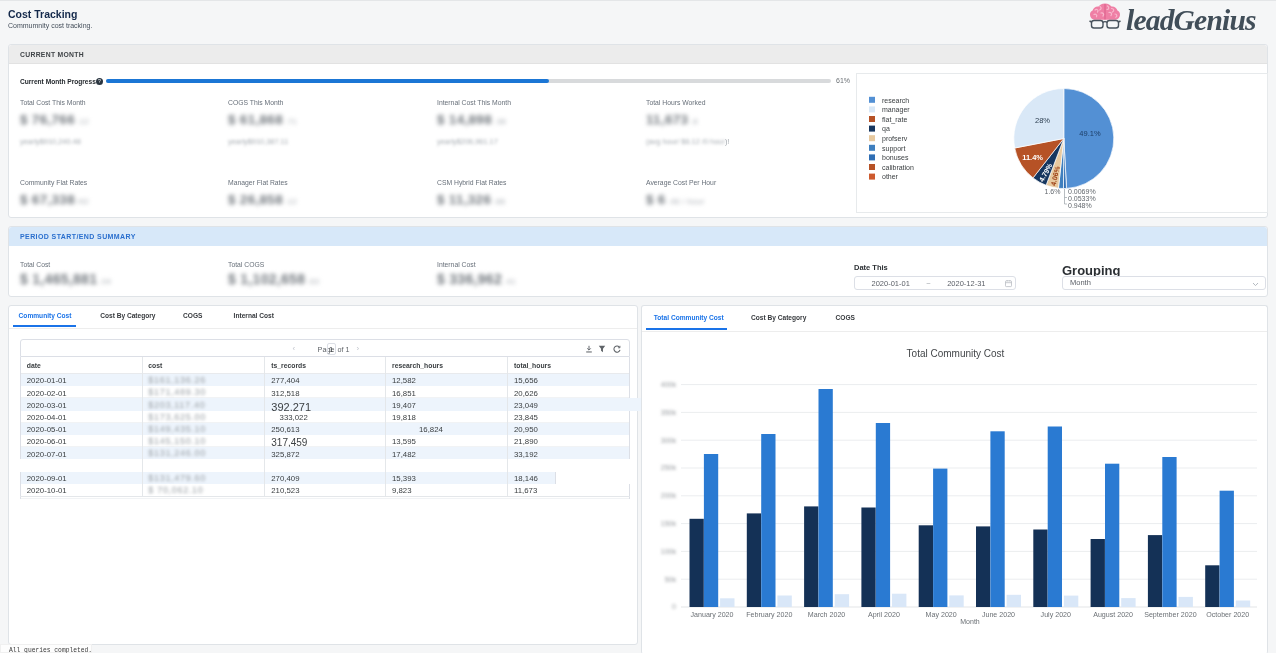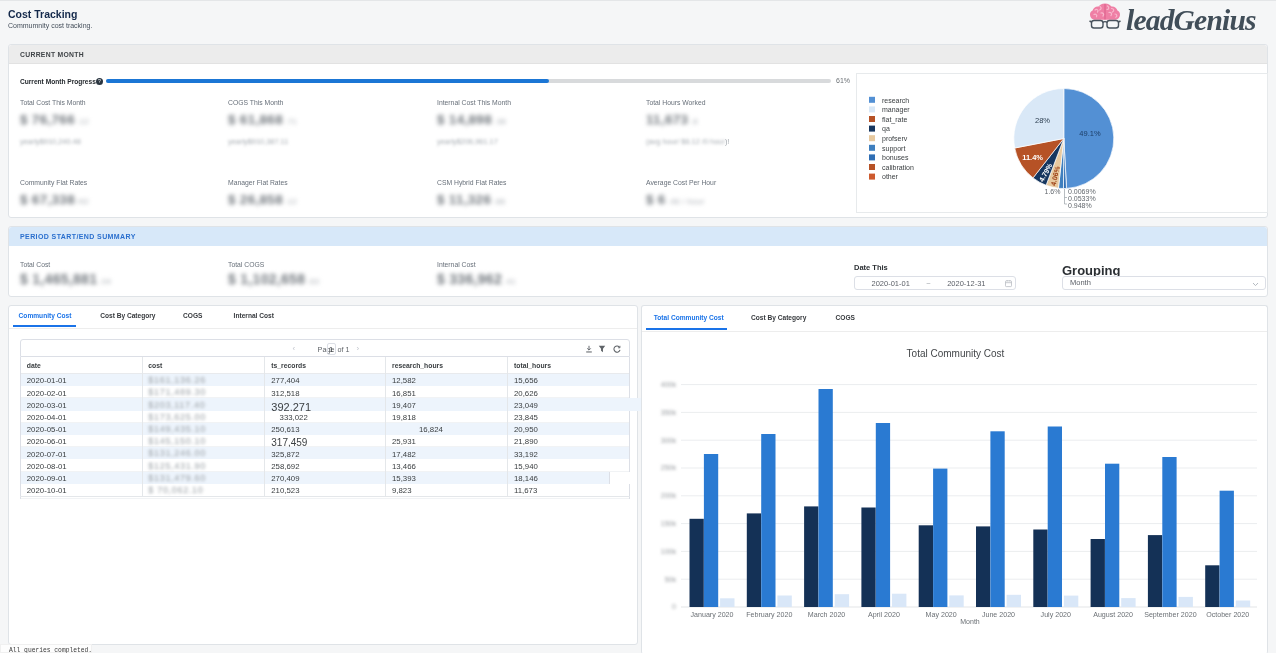--- a/index.html
+++ b/index.html
@@ -230,38 +230,31 @@
   <span class="" style="position:absolute;left:6.2px;top:2.4px;font-size:7.8px;color:#3c4043;">2020-05-01</span>
   <span class="blur12" style="position:absolute;left:127.7px;top:1.2px;font-size:9px;letter-spacing:0.7px;color:#9ba1a6;">$149,435.10</span>
   <span class="" style="position:absolute;left:250.7px;top:2.4px;font-size:7.8px;color:#3c4043;">250,613</span>
   <span class="" style="position:absolute;left:371.4px;top:2.4px;font-size:7.8px;color:#3c4043;margin-left:27px;">16,824</span>
   <span class="" style="position:absolute;left:493.4px;top:2.4px;font-size:7.8px;color:#3c4043;">20,950</span>
 </div>
 <div class="abs" style="left:10.6px;top:129.0px;width:610px;height:12.2px;background:#fff;border-left:1px solid #dcdfe6;border-right:1px solid #dcdfe6;box-shadow:inset 0 -1px 0 #f1f3f5;">
   <span class="" style="position:absolute;left:6.2px;top:2.4px;font-size:7.8px;color:#3c4043;">2020-06-01</span>
   <span class="blur12" style="position:absolute;left:127.7px;top:1.2px;font-size:9px;letter-spacing:0.7px;color:#9ba1a6;">$145,150.10</span>
   <span class="" style="position:absolute;left:250.7px;top:2.4px;font-size:10px;color:#3c4043;">317,459</span>
-  <span class="" style="position:absolute;left:371.4px;top:2.4px;font-size:7.8px;color:#3c4043;">25,931</span>
+  <span class="" style="position:absolute;left:371.4px;top:2.4px;font-size:7.8px;color:#3c4043;">13,595</span>
   <span class="" style="position:absolute;left:493.4px;top:2.4px;font-size:7.8px;color:#3c4043;">21,890</span>
 </div>
 <div class="abs" style="left:10.6px;top:141.2px;width:610px;height:12.2px;background:#edf4fc;border-left:1px solid #dcdfe6;border-right:1px solid #dcdfe6;">
   <span class="" style="position:absolute;left:6.2px;top:2.4px;font-size:7.8px;color:#3c4043;">2020-07-01</span>
   <span class="blur12" style="position:absolute;left:127.7px;top:1.2px;font-size:9px;letter-spacing:0.7px;color:#9ba1a6;">$131,246.00</span>
   <span class="" style="position:absolute;left:250.7px;top:2.4px;font-size:7.8px;color:#3c4043;">325,872</span>
   <span class="" style="position:absolute;left:371.4px;top:2.4px;font-size:7.8px;color:#3c4043;">17,482</span>
   <span class="" style="position:absolute;left:493.4px;top:2.4px;font-size:7.8px;color:#3c4043;">33,192</span>
 </div>
-<div class="abs" style="left:10.6px;top:153.4px;width:610px;height:12.2px;background:#fff;border-left:1px solid #dcdfe6;border-right:1px solid #dcdfe6;box-shadow:inset 0 -1px 0 #f1f3f5;">
-  <span class="" style="position:absolute;left:6.2px;top:2.4px;font-size:7.8px;color:#3c4043;">2020-08-01</span>
-  <span class="blur12" style="position:absolute;left:127.7px;top:1.2px;font-size:9px;letter-spacing:0.7px;color:#9ba1a6;">$125,431.90</span>
-  <span class="" style="position:absolute;left:250.7px;top:2.4px;font-size:7.8px;color:#3c4043;">258,692</span>
-  <span class="" style="position:absolute;left:371.4px;top:2.4px;font-size:7.8px;color:#3c4043;">13,466</span>
-  <span class="" style="position:absolute;left:493.4px;top:2.4px;font-size:7.8px;color:#3c4043;">15,940</span>
-</div>
-<div class="abs" style="left:10.6px;top:165.6px;width:590px;height:12.2px;background:#edf4fc;border-left:1px solid #dcdfe6;border-right:1px solid #dcdfe6;">
+<div class="abs" style="left:10.6px;top:165.6px;width:536px;height:12.2px;background:#edf4fc;border-left:1px solid #dcdfe6;border-right:1px solid #dcdfe6;">
   <span class="" style="position:absolute;left:6.2px;top:2.4px;font-size:7.8px;color:#3c4043;">2020-09-01</span>
   <span class="blur12" style="position:absolute;left:127.7px;top:1.2px;font-size:9px;letter-spacing:0.7px;color:#9ba1a6;">$131,479.60</span>
   <span class="" style="position:absolute;left:250.7px;top:2.4px;font-size:7.8px;color:#3c4043;">270,409</span>
   <span class="" style="position:absolute;left:371.4px;top:2.4px;font-size:7.8px;color:#3c4043;">15,393</span>
   <span class="" style="position:absolute;left:493.4px;top:2.4px;font-size:7.8px;color:#3c4043;">18,146</span>
 </div>
 <div class="abs" style="left:10.6px;top:177.8px;width:610px;height:15px;background:#fff;border-left:1px solid #dcdfe6;border-right:1px solid #dcdfe6;box-shadow:inset 0 -1px 0 #f1f3f5;">
   <span class="" style="position:absolute;left:6.2px;top:2.4px;font-size:7.8px;color:#3c4043;">2020-10-01</span>
   <span class="blur12" style="position:absolute;left:127.7px;top:1.2px;font-size:9px;letter-spacing:0.7px;color:#9ba1a6;">$ 70,062.10</span>
   <span class="" style="position:absolute;left:250.7px;top:2.4px;font-size:7.8px;color:#3c4043;">210,523</span>

